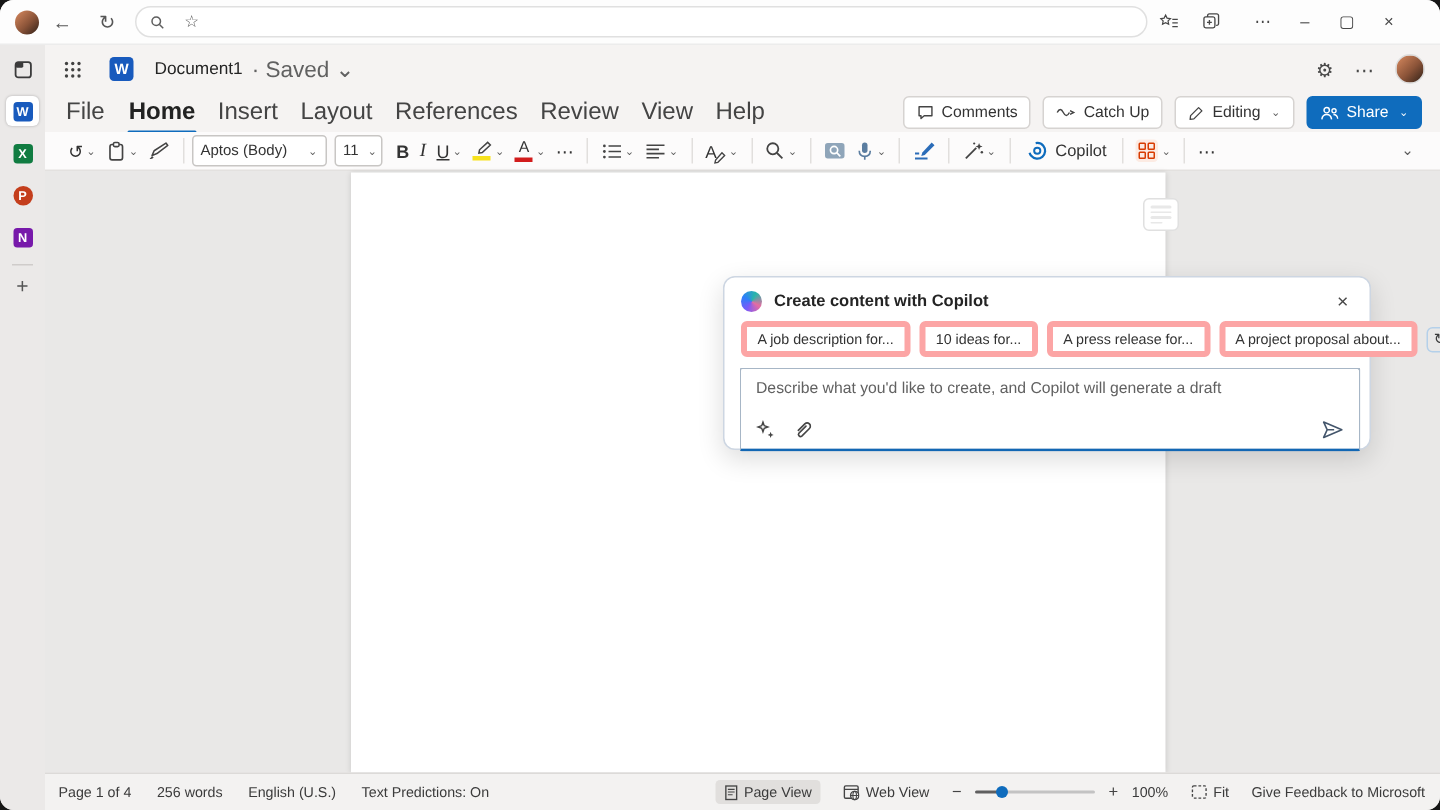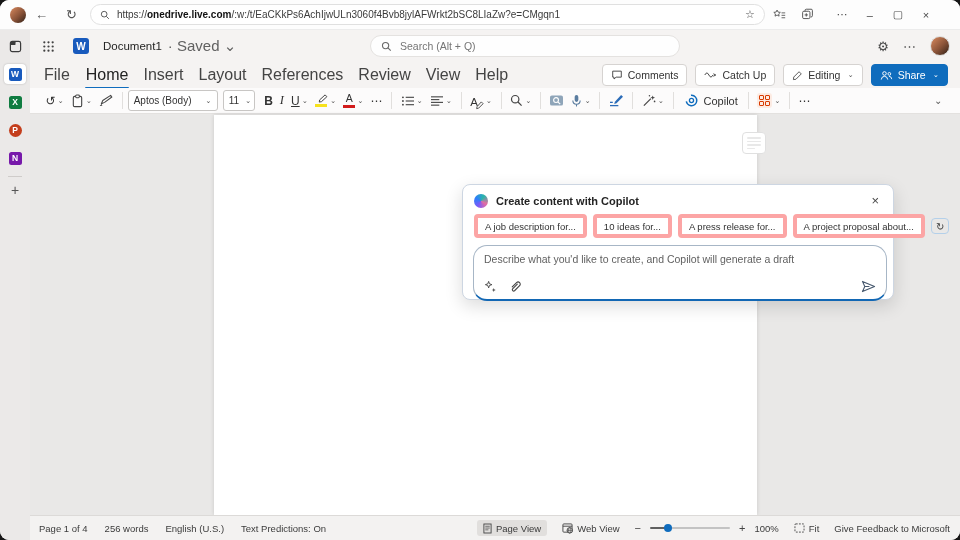--- a/index.html
+++ b/index.html
@@ -35,21 +35,21 @@
   .save-status { margin-left:6px; font-size:15px; color:#616161; }
   .searchpill { position:absolute; left:340px; top:5px; width:310px; height:22px; background:#fefefe; border:1px solid #e4e2e0; border-radius:11px; display:flex; align-items:center; padding:0 10px; }
   .searchpill input { border:none; outline:none; background:transparent; font-size:10.5px; color:#707070; margin-left:8px; width:240px; font-family:inherit; }
   .appbar-right { position:absolute; right:10px; top:0; height:32px; display:flex; align-items:center; gap:14px; }
   .appbar-right .g { font-size:13px; color:#494949; }
   .u-avatar { width:20px; height:20px; border-radius:50%; background:linear-gradient(135deg,#d98a5f 0%,#8a5338 55%,#2f2017 100%); border:1px solid #ddd; }
 
   
   .tabsrow { position:absolute; left:30px; top:62px; right:0; height:26px; background:#f5f3f2; display:flex; align-items:center; }
   .rtab { font-size:16px; color:#444; padding:4px 1px; margin-left:13px; position:relative; }
-  .rtab.active { font-weight:normal; color:#222;margin-left:14px; }
+  .rtab.active { font-weight:bold; color:#222;margin-left:14px; }
   .rtab.active::after { content:""; position:absolute; left:0; right:0; bottom:-1px; height:2.5px; border-radius:2px; background:#0f6cbd; }
   .tabs-right { margin-left:auto; display:flex; align-items:center; gap:8px; padding-right:12px; }
   .pillbtn { height:22px; background:#fff; border:1px solid #d6d3d1; border-radius:4px; display:flex; align-items:center; gap:5px; padding:0 8px; font-size:10.5px; color:#333; }
   .pillbtn.share { background:#0f6cbd; border-color:#0f6cbd; color:#fff; font-weight:normal; }
 
   
   .toolbar { position:absolute; left:30px; top:88px; right:0; height:26px; background:#fcfbfb; border-bottom:1px solid #e3e1df; display:flex; align-items:center; padding-left:12px; }
   .tbtn { display:flex; align-items:center; padding:0 3.5px; height:22px; border-radius:3px; }
   .chev { font-size:7.5px; color:#5a5a5a; margin-left:2px; line-height:1; }
   .vdiv { width:1px; height:17px; background:#e1dfdd; margin:0 5px; flex:none; }
@@ -60,34 +60,34 @@
   .und-u { font-size:12px; text-decoration:underline; color:#333; }
   .colorstack { display:flex; flex-direction:column; align-items:center; line-height:1; }
   .colorstack .lt { font-size:10.5px; color:#333; }
   .colorstack .bar { width:12px; height:3px; margin-top:1px; }
   .copilot-btn { display:flex; align-items:center; gap:5px; font-size:11px; color:#333; padding:0 5px; }
   .addins-ic { width:15px; height:15px; border-radius:3px; background:#fcebe3; display:grid; grid-template-columns:5px 5px; grid-template-rows:5px 5px; gap:1.5px; padding:1.5px; }
   .addins-ic i { border:1.2px solid #d83b01; border-radius:1px; }
 
   
   .canvas { position:absolute; left:30px; top:114px; right:0; bottom:25px; background:#e9e8e7; }
-  .page { position:absolute; left:184px; top:1px; width:543px; bottom:0; background:#fff; box-shadow:0 0 4px rgba(0,0,0,.14); }
+  .page { position:absolute; left:204px; top:1px; width:543px; bottom:0; background:#fff; box-shadow:0 0 4px rgba(0,0,0,.14); }
   .ghostcard { position:absolute; left:528px; top:17px; width:24px; height:22px; background:#fff; border:1px solid #e0e0e0; border-radius:4px; padding:4px 4px; }
   .ghostcard .ln { height:1.5px; background:#e8e8e8; margin-bottom:2px; border-radius:1px; }
 
   
   .copilot-dlg { position:absolute; left:248px; top:69px; width:432px; height:116px; background:#fff; border:1px solid #cdd6e2; border-radius:8px; box-shadow:0 6px 18px rgba(0,0,0,.14); }
   .dlg-head { display:flex; align-items:center; padding:8px 11px 6px 11px; }
   .copilot-logo { width:14px; height:14px; border-radius:50%; background:conic-gradient(from 210deg,#7a5af8,#2d7ff9,#29b6a8,#e66ca1,#7a5af8); }
   .dlg-title { margin-left:8px; font-size:11px; font-weight:bold; color:#242424; }
   .dlg-close { margin-left:auto; font-size:13px; color:#484848; line-height:1; padding:1px 3px; }
   .chips { display:flex; align-items:center; gap:6px; padding:0 11px; }
   .chip { border:4px solid #fca5a5; border-radius:4px; background:#fff; font-size:9.5px; color:#323232; padding:2.5px 7px; white-space:nowrap; }
   .chip-refresh { border:1px solid #b4d0ea; border-radius:4px; font-size:10px; color:#3b3b3b; padding:1.5px 4px; }
-  .prompt-box { margin:7px 6px 0 10px; height:56px; border:1px solid #a7b6c6; border-bottom:2px solid #1267b4; border-radius:14px; position:relative; }
+  .prompt-box { margin:7px 6px 0 10px; height:56px; border:1px solid #a7b6c6; border-bottom:2px solid #1267b4; border-radius:2px; position:relative; }
   .prompt-box textarea { width:100%; height:32px; border:none; outline:none; resize:none; font-family:inherit; font-size:10.5px; color:#404040; padding:7px 10px 0 10px; background:transparent; }
   .prompt-box textarea::placeholder { color:#616161; }
   .prompt-tools { position:absolute; left:10px; bottom:6px; display:flex; align-items:center; gap:12px; }
   .prompt-send { position:absolute; right:10px; bottom:6px; }
 
   
   .statusbar { position:absolute; left:30px; right:0; bottom:0; height:25px; background:#f3f2f1; border-top:1px solid #dcdad8; display:flex; align-items:center; font-size:9.5px; color:#3b3b3b; }
   .sb-left { display:flex; align-items:center; gap:17px; padding-left:9px; }
   .sb-right { margin-left:auto; display:flex; align-items:center; gap:9px; padding-right:10px; }
   .sb-btn { display:flex; align-items:center; gap:4px; padding:2.5px 6px; border-radius:3px; }
@@ -107,21 +107,20 @@
     <div class="b-avatar"></div>
     <span class="nav-glyph">←</span>
     <span class="nav-glyph">↻</span>
     <div class="urlbar">
       <span class="mag">
         <svg width="10" height="10" viewBox="0 0 12 12">
             <circle cx="5" cy="5" r="3.4" fill="none" stroke="#5f5f5f" stroke-width="1.2"></circle>
             <line x1="7.6" y1="7.6" x2="10.6" y2="10.6" stroke="#5f5f5f" stroke-width="1.2"></line>
           </svg>
       </span>
-      <span class="url-text"><span>https://</span><b>onedrive.live.com</b><span>/:w:/t/EaCKkPs6AchIjwULn3060f4Bvb8jylAFWrkt2bSC8LIaZw?e=CMgqn1</span></span>
       <span class="url-star">☆</span>
     </div>
     <div class="tb-icons">
       <span>
         <svg width="13" height="13" viewBox="0 0 16 16">
             <path d="M5 2.5 L6.2 5 L9 5.4 L7 7.3 L7.5 10 L5 8.7 L2.5 10 L3 7.3 L1 5.4 L3.8 5 Z" fill="none" stroke="#474747" stroke-width="1"></path>
             <line x1="10.5" y1="6" x2="15" y2="6" stroke="#474747" stroke-width="1"></line>
             <line x1="10.5" y1="9" x2="15" y2="9" stroke="#474747" stroke-width="1"></line>
             <line x1="10.5" y1="12" x2="15" y2="12" stroke="#474747" stroke-width="1"></line>
           </svg>
@@ -187,27 +186,20 @@
             <circle cx="7" cy="11.5" r="1.2"></circle>
             <circle cx="11.5" cy="11.5" r="1.2"></circle>
           </g>
         </svg>
     </span>
     <div class="word-ic">
         <span>W</span>
       </div>
     <span class="doc-title">Document1</span>
     <span class="save-status"><span>·</span> <span>Saved</span> <span>⌄</span></span>
-    <div class="searchpill">
-      <svg width="11" height="11" viewBox="0 0 12 12">
-          <circle cx="5" cy="5" r="3.4" fill="none" stroke="#6a6a6a" stroke-width="1.2"></circle>
-          <line x1="7.6" y1="7.6" x2="10.6" y2="10.6" stroke="#6a6a6a" stroke-width="1.2"></line>
-        </svg>
-      <input placeholder="Search (Alt + Q)" style="">
-    </div>
     <div class="appbar-right">
       <span class="g">⚙</span>
       <span class="g">⋯</span>
       <div class="u-avatar"></div>
     </div>
   </div>
 
   <div class="tabsrow">
     <span class="rtab">File</span>
     <span class="rtab active">Home</span>

